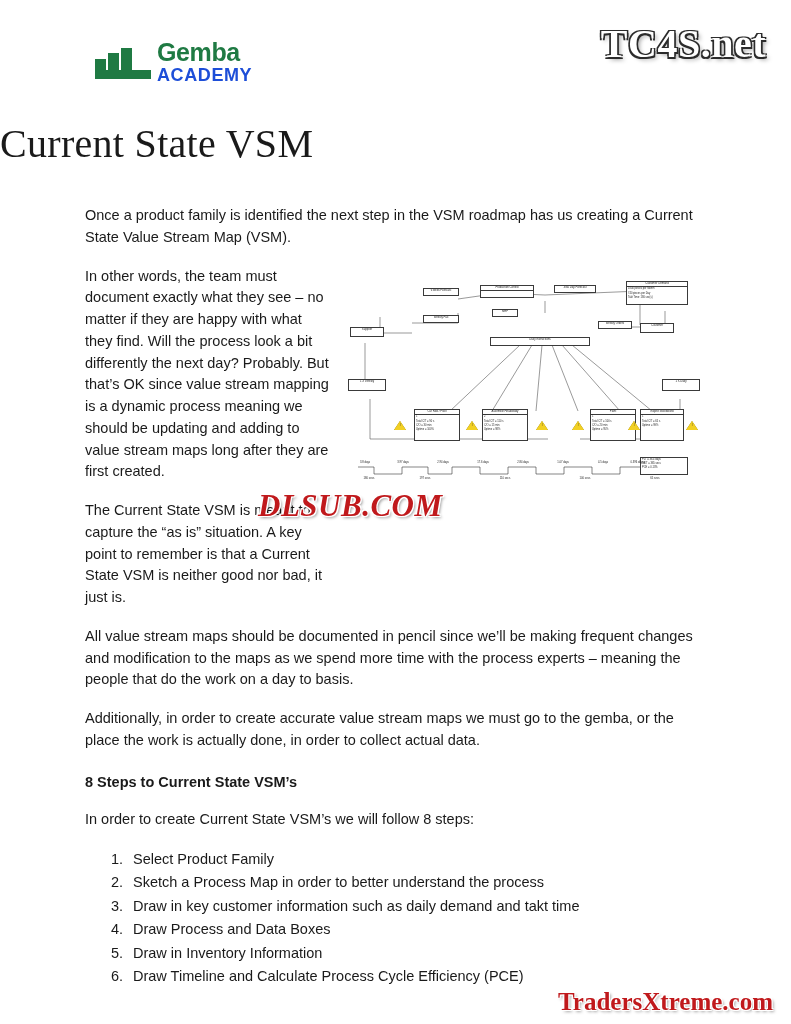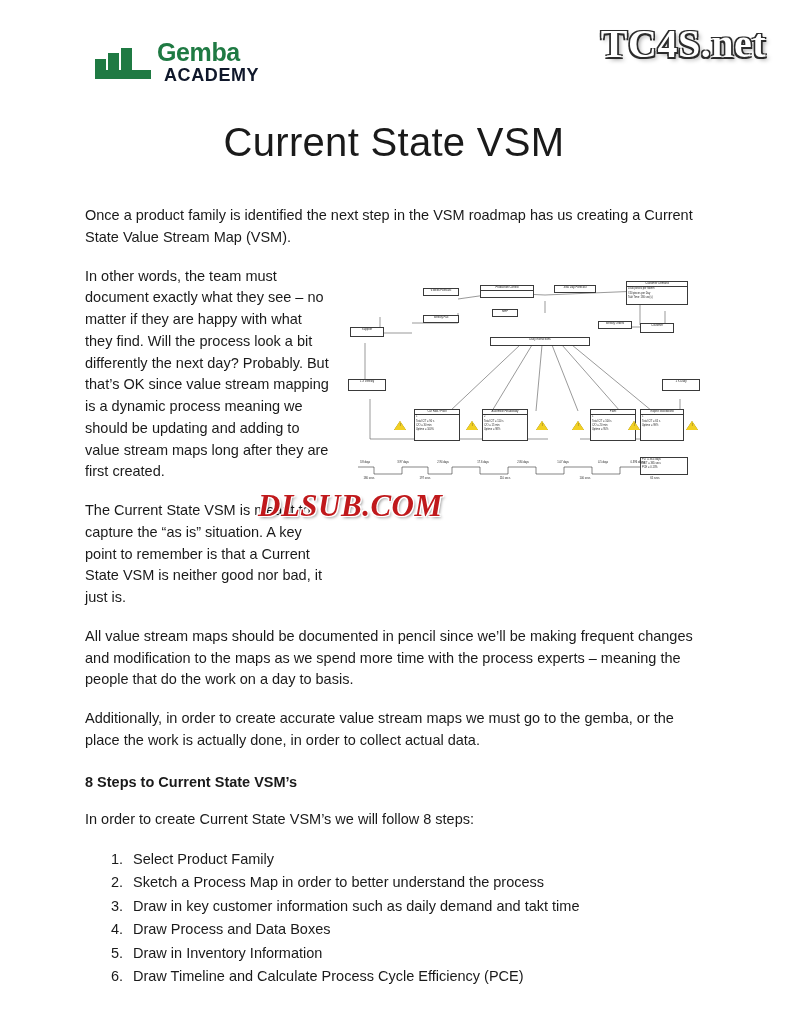--- a/index.html
+++ b/index.html
@@ -65,23 +65,22 @@
   }
   .logo-text .gemba {
     font-size: 25px;
     font-weight: bold;
     color: #1f7a43;
     letter-spacing: -0.4px;
   }
   .logo-text .academy {
     font-size: 18px;
     font-weight: bold;
-    color: #0f172a;
+    color: #1d4ed8;
     letter-spacing: 0.6px;
-    margin-left: 7px;
   }
   .tc4s {
     position: absolute;
     right: 25px;
     top: 8px;
     font-family: "Liberation Serif", serif;
     font-size: 40px;
     font-weight: bold;
     color: #ffffff;
     text-shadow:
@@ -92,25 +91,26 @@
        3px 3px 4px rgba(0,0,0,0.35);
     letter-spacing: 0.5px;
   }
 
   
   .doc-title {
     position: absolute;
     top: 120px;
     left: 0;
     width: 788px;
-    text-align: center;
+    text-align: left;
     font-size: 40px;
     color: #1a1a1a;
     font-weight: normal;
     letter-spacing: 0.3px;
+    font-family: Liberation Serif, serif;
   }
 
   
   .content {
     position: absolute;
     left: 85px;
     top: 205px;
     width: 625px;
     font-size: 14.5px;
     line-height: 1.5;
@@ -456,15 +456,16 @@
       <li>Sketch a Process Map in order to better understand the process</li>
       <li>Draw in key customer information such as daily demand and takt time</li>
       <li>Draw Process and Data Boxes</li>
       <li>Draw in Inventory Information</li>
       <li>Draw Timeline and Calculate Process Cycle Efficiency (PCE)</li>
 
     </ol>
   </div>
 
   <div class="wm-dlsub">DLSUB.COM</div>
+  <div class="wm-traders">TradersXtreme.com</div>
 
 
 </div>
 
 </body></html>

